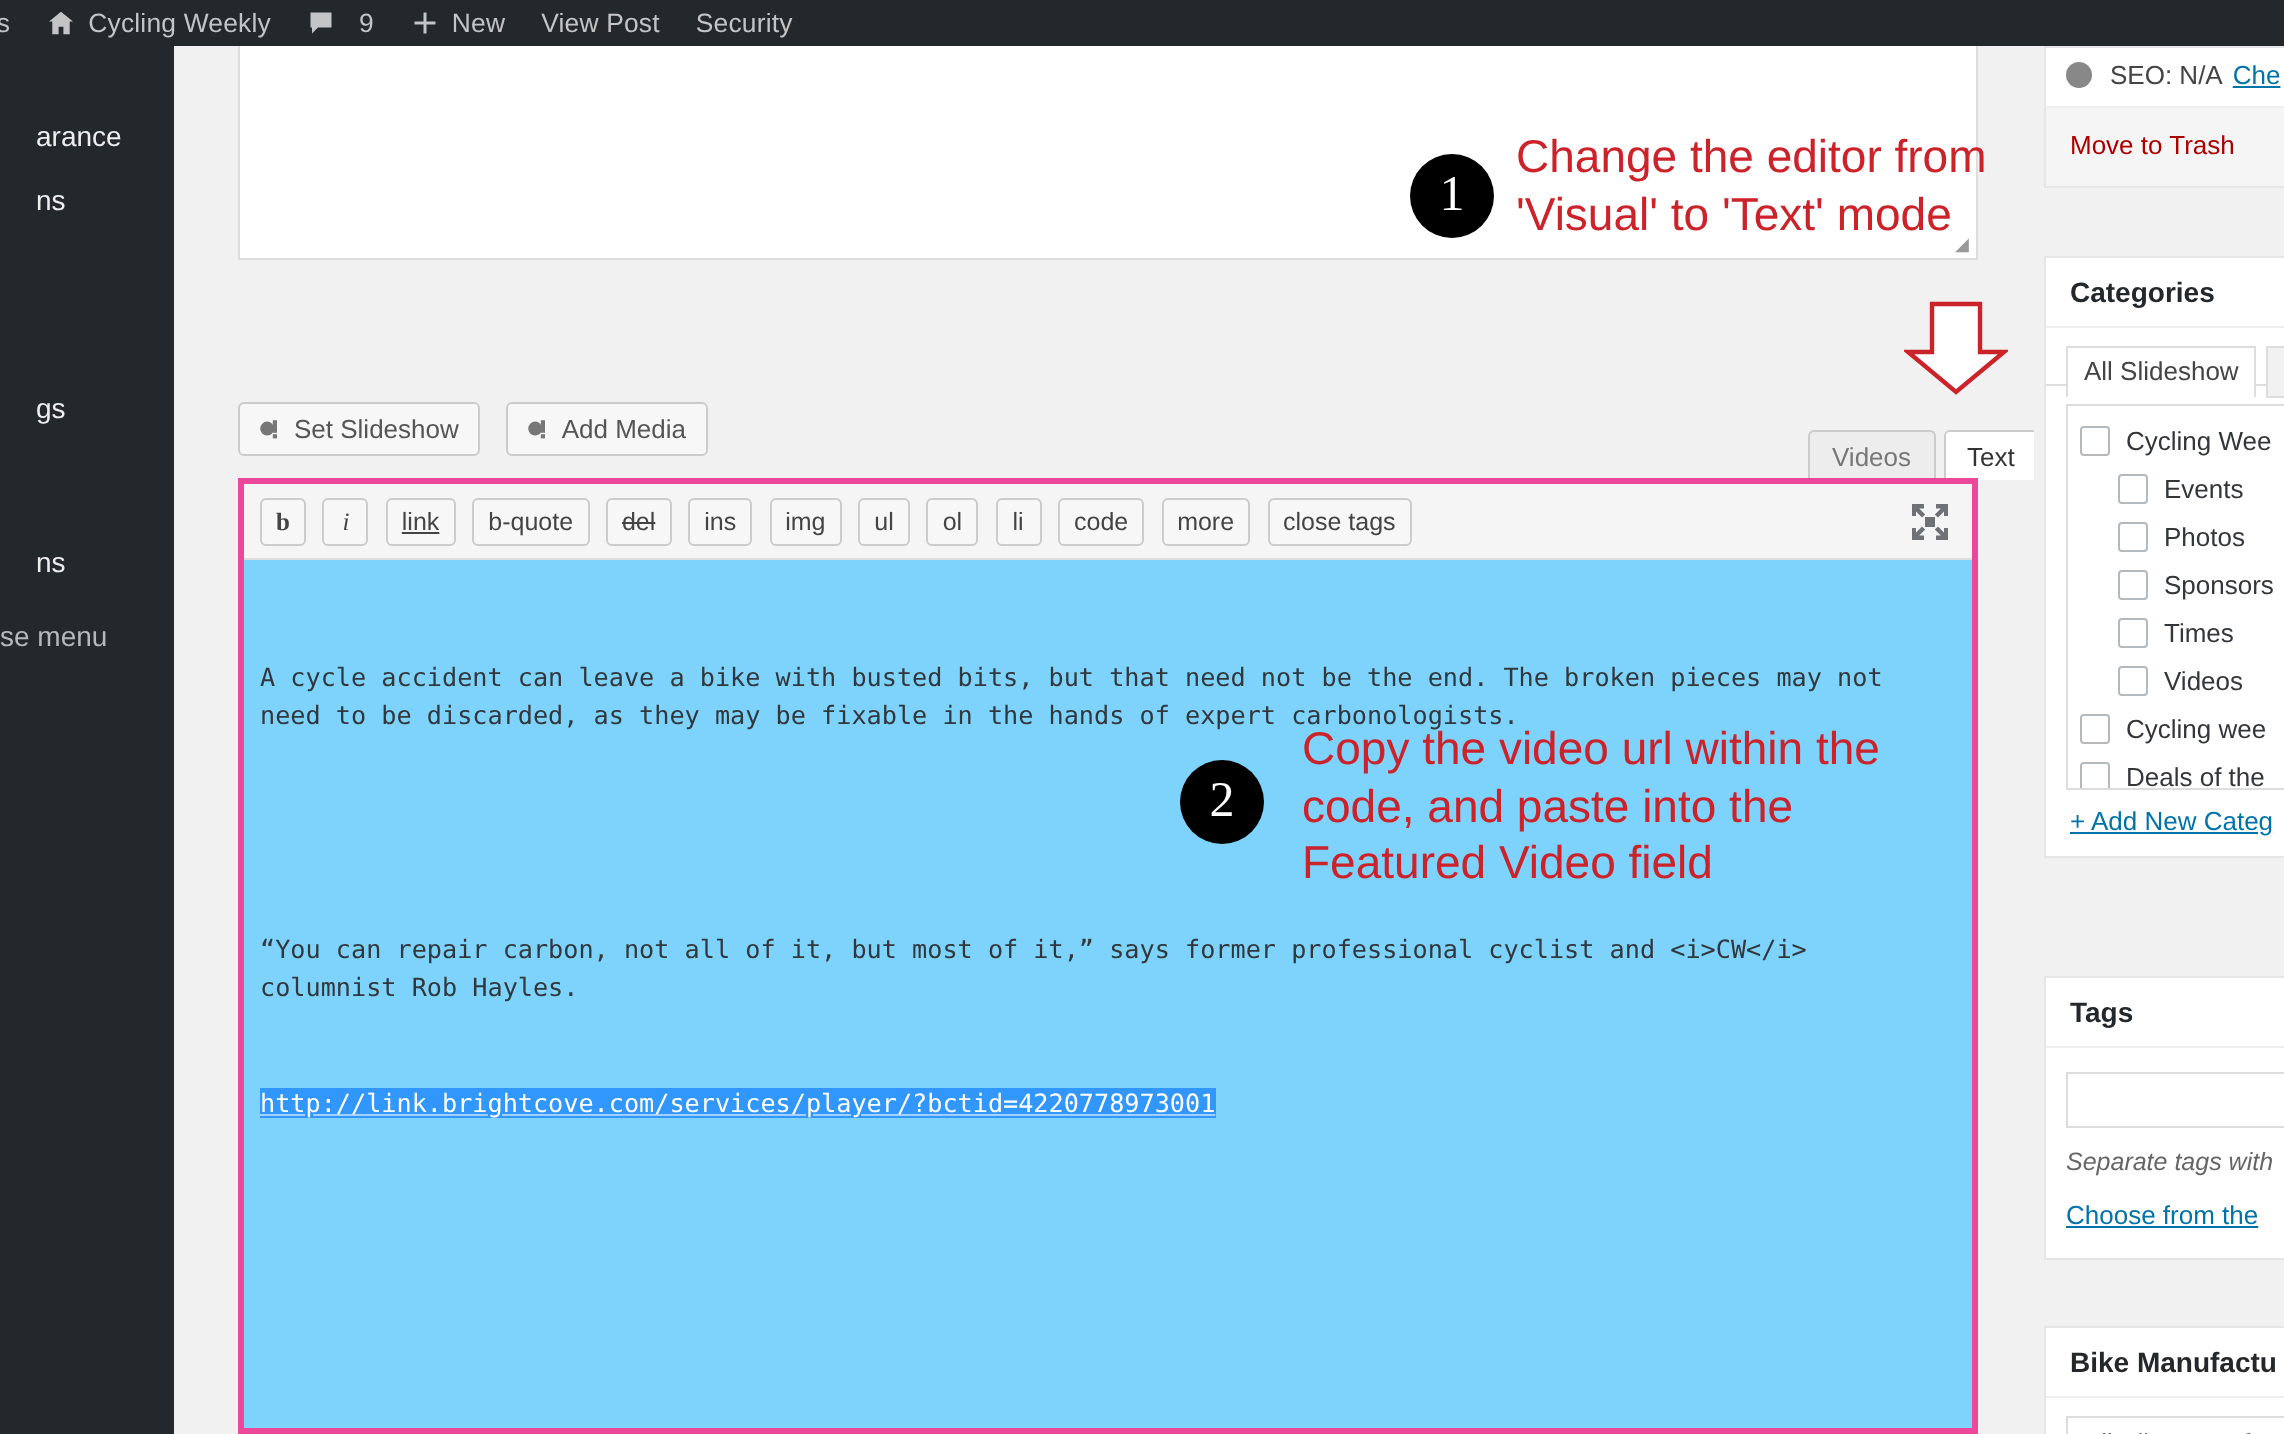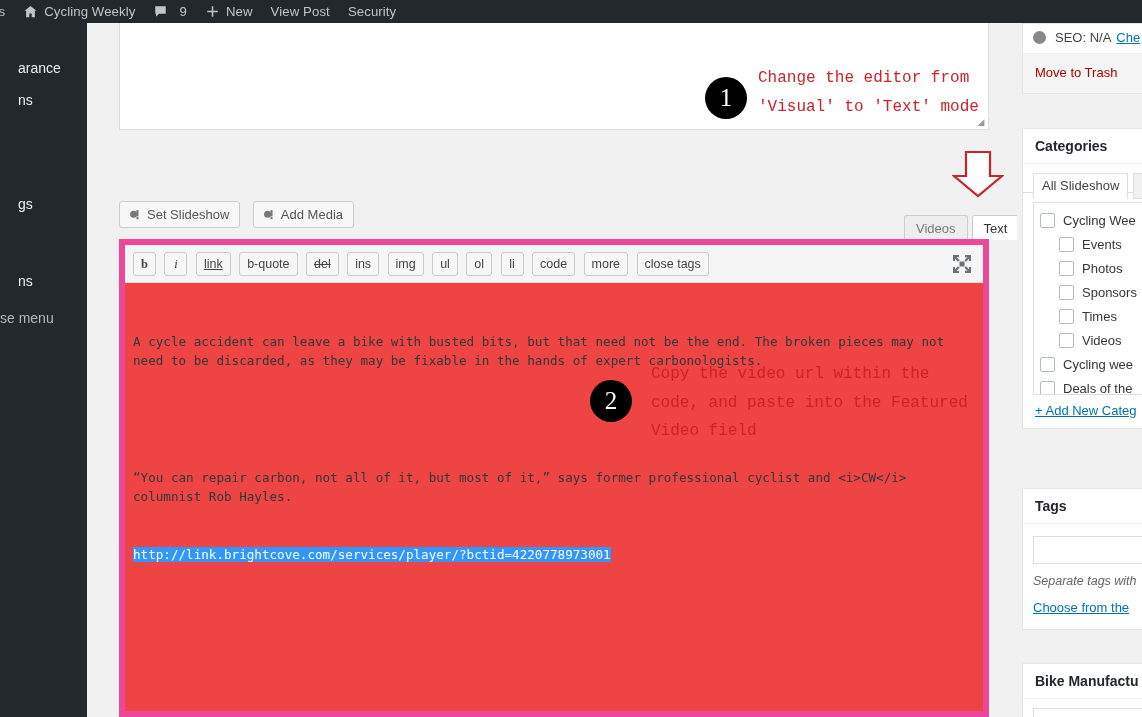--- a/index.html
+++ b/index.html
@@ -127,22 +127,22 @@
     background: #fff;
     color: #333;
     border-color: #ccc;
   }
 
   
   #editorwrap {
     position: absolute;
     left: 32px; top: 216px;
     width: 870px; height: 478px;
-    background: #ef4444;
-    border: 6px solid #ec4899;
+    background: #7dd3fc;
+    border: 3px solid #ec4899;
   }
   #qttoolbar {
     position: relative;
     height: 38px;
     background: #f5f5f5;
     border-bottom: 1px solid #ddd;
     padding: 7px 0 0 8px;
   }
   .qtbtn {
     display: inline-block;
@@ -182,20 +182,21 @@
     color: #32373c;
     overflow: hidden;
     white-space: pre-wrap;
     word-break: normal;
   }
   .ln { white-space: pre-wrap; }
   .blank { height: 19.4px; }
   .sel {
     background: #3297fd;
     color: #fff;
+    text-decoration: underline;
     text-decoration-color: rgba(255,255,255,.55);
   }
 
   
   #rightcol {
     position: absolute;
     top: 23px; left: 1022px;
     width: 120px; height: 694px;
     overflow: hidden;
     background: #f1f1f1;
@@ -323,22 +324,22 @@
     border-radius: 50%;
     background: #000;
     color: #fff;
     font-family: "Liberation Serif", serif;
     font-size: 25px;
     line-height: 42px;
     text-align: center;
   }
   .annot {
     position: absolute;
-    font-family: Liberation Mono, monospace;
-    font-size: 16px;
+    font-family: Liberation Sans, sans-serif;
+    font-size: 23px;
     line-height: 28.5px;
     color: #cc2229;
   }
   .arrow-down { position:absolute; }
 </style>
 </head>
 <body>
 
 <div id="adminbar">
   <div class="ab-item first">

